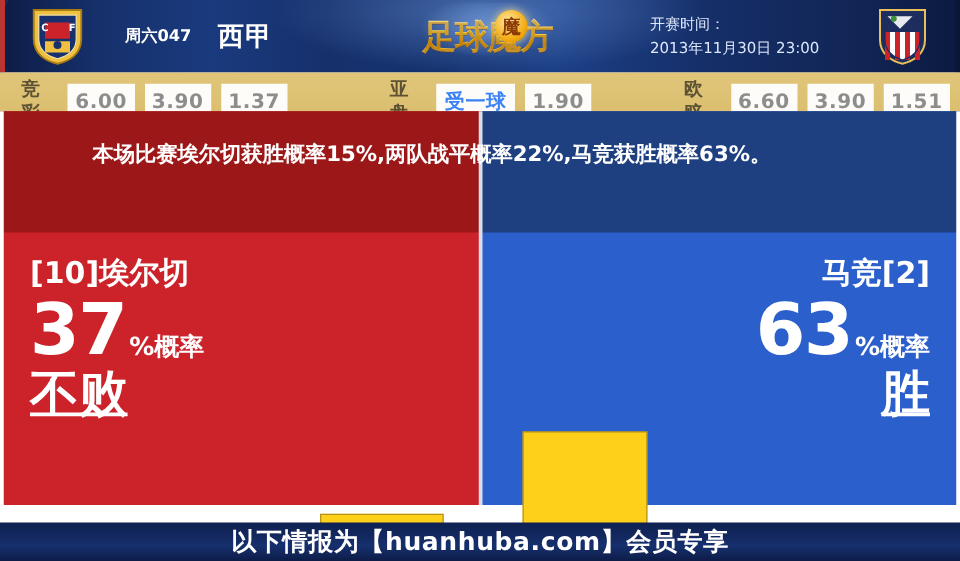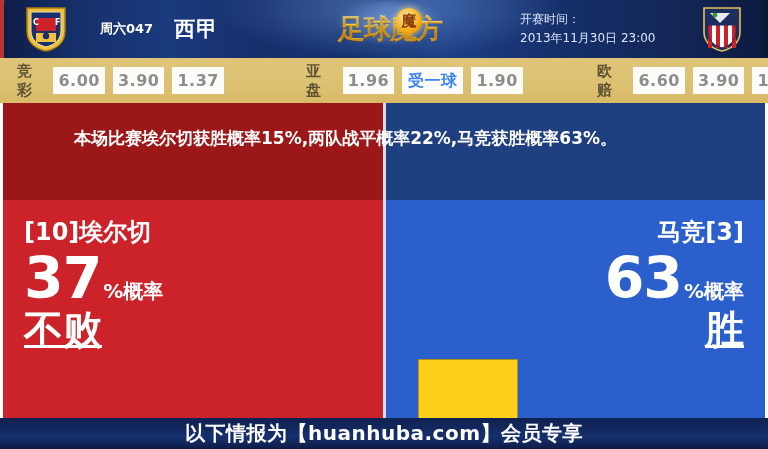--- a/index.html
+++ b/index.html
@@ -81,21 +81,21 @@
     background:#fdfcf8;color:#8d8d8d;font-size:16px;font-weight:bold;
     width:56px;height:27px;line-height:27px;text-align:center;margin-right:8px;
     letter-spacing:.5px;
   }
   .odds-cell.wide{width:66px;color:#3b82f6;}
   .g1{margin-left:17px;}
   .g2{margin-left:74px;}
   .g3{margin-left:66px;}
 
   
-  .main{position:absolute;left:0;top:103px;width:768px;height:315px;}
+  .main{position:absolute;left:0;top:89px;width:768px;height:315px;}
   .half{position:absolute;top:0;height:315px;}
   .half-left{left:0;width:385px;background:#cc2229;}
   .half-right{left:385px;width:383px;background:#2b5fcc;}
   .band-left{position:absolute;left:0;top:0;width:385px;height:97px;background:#9c1818;}
   .band-right{position:absolute;left:385px;top:0;width:383px;height:97px;background:#1e3f80;}
   .mid-divider{position:absolute;left:383px;top:0;width:3px;height:315px;background:#d8dde8;}
   .edge-left{position:absolute;left:0;top:0;width:3px;height:315px;background:#ffffff;}
   .edge-right{position:absolute;right:0;top:0;width:3px;height:315px;background:#ffffff;}
 
   .banner-text{
@@ -185,21 +185,20 @@
 
     <div class="odds-group g1">
       <span class="odds-label">竞彩</span>
       <span class="odds-cell">6.00</span>
       <span class="odds-cell">3.90</span>
       <span class="odds-cell">1.37</span>
     </div>
 
     <div class="odds-group g2">
       <span class="odds-label">亚盘</span>
-      <span class="odds-cell">1.96</span>
       <span class="odds-cell wide">受一球</span>
       <span class="odds-cell">1.90</span>
     </div>
 
     <div class="odds-group g3">
       <span class="odds-label">欧赔</span>
       <span class="odds-cell">6.60</span>
       <span class="odds-cell">3.90</span>
       <span class="odds-cell">1.51</span>
     </div>
@@ -219,21 +218,21 @@
     <div class="team team-left">
       <div class="team-name">[10]埃尔切</div>
       <div class="pct-row">
         <span class="pct-num">37</span>
         <span class="pct-suffix">%概率</span>
       </div>
       <div class="team-result">不败</div>
     </div>
 
     <div class="team team-right">
-      <div class="team-name">马竞[3]</div>
+      <div class="team-name">马竞[2]</div>
       <div class="pct-row">
         <span class="pct-num">63</span>
         <span class="pct-suffix">%概率</span>
       </div>
       <div class="team-result">胜</div>
     </div>
 
     <div class="bar bar-left"></div>
     <div class="bar bar-right"></div>
   </div>

